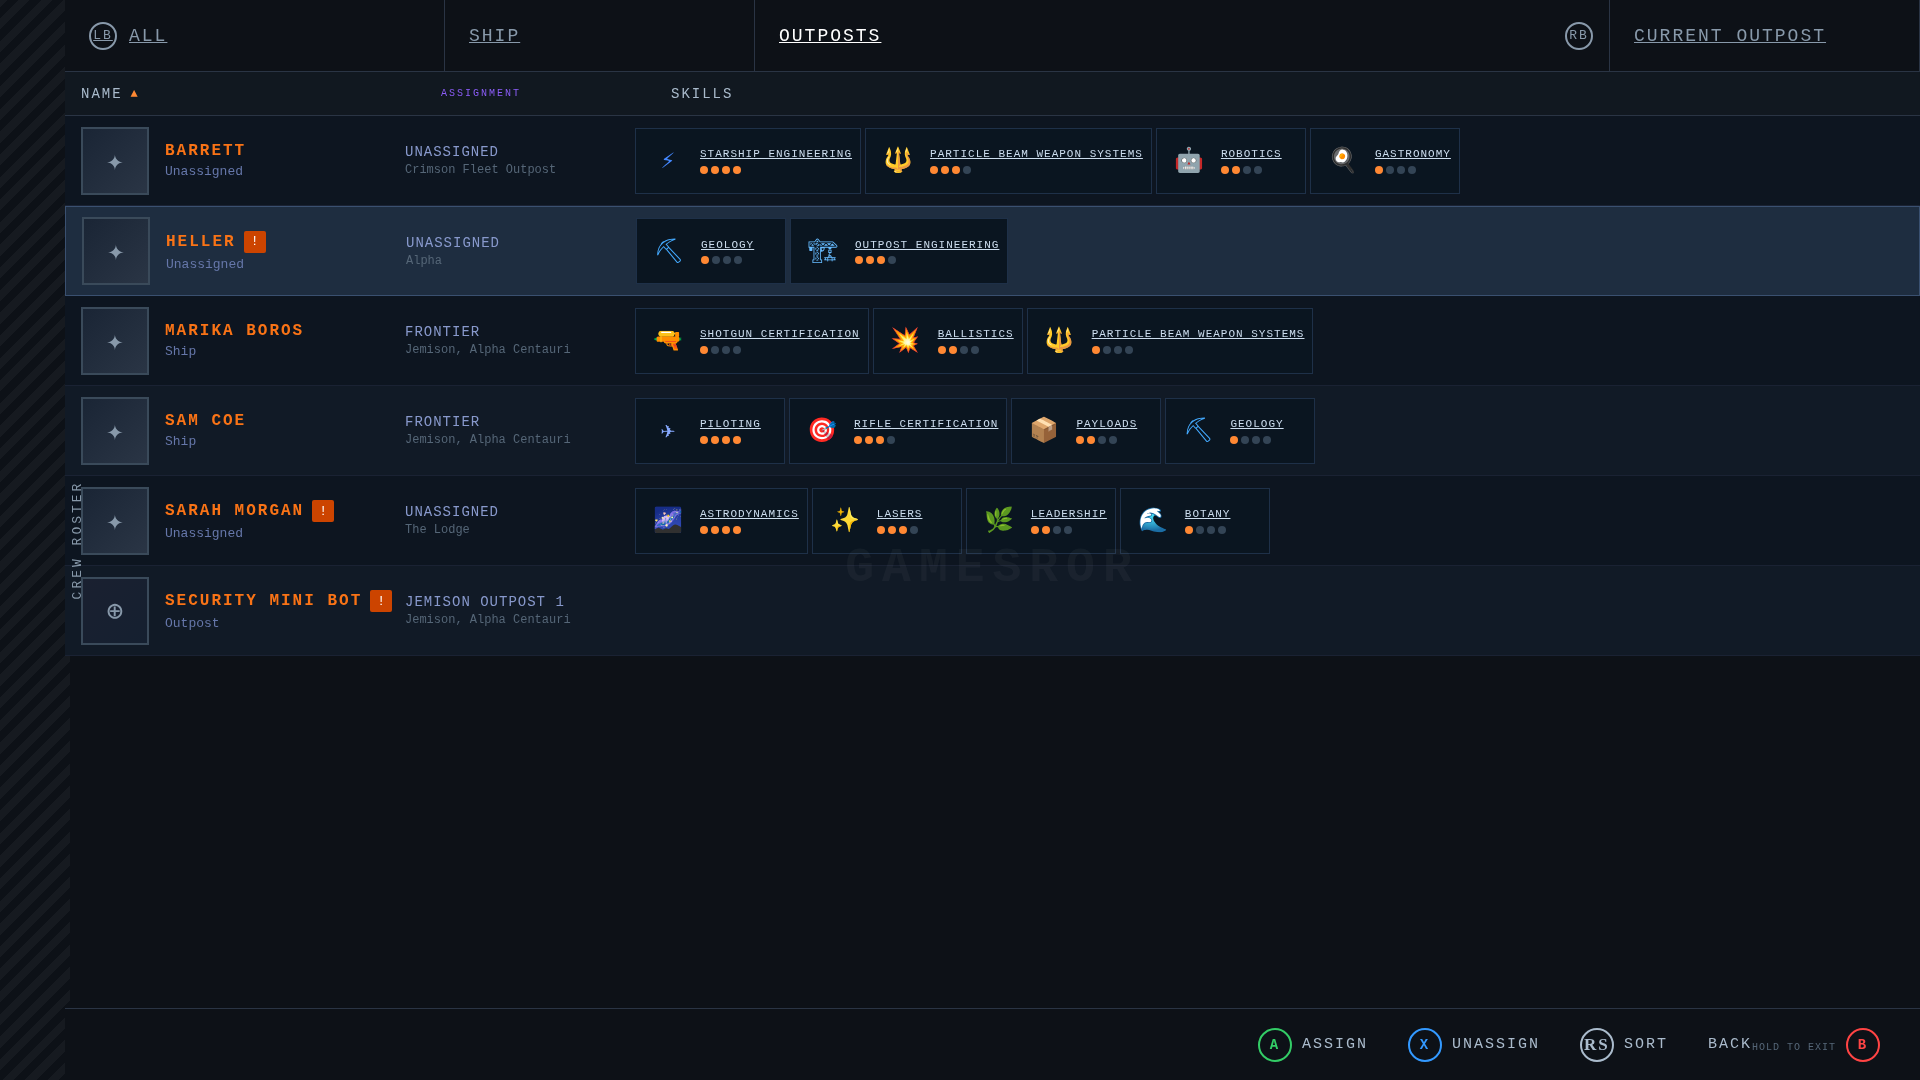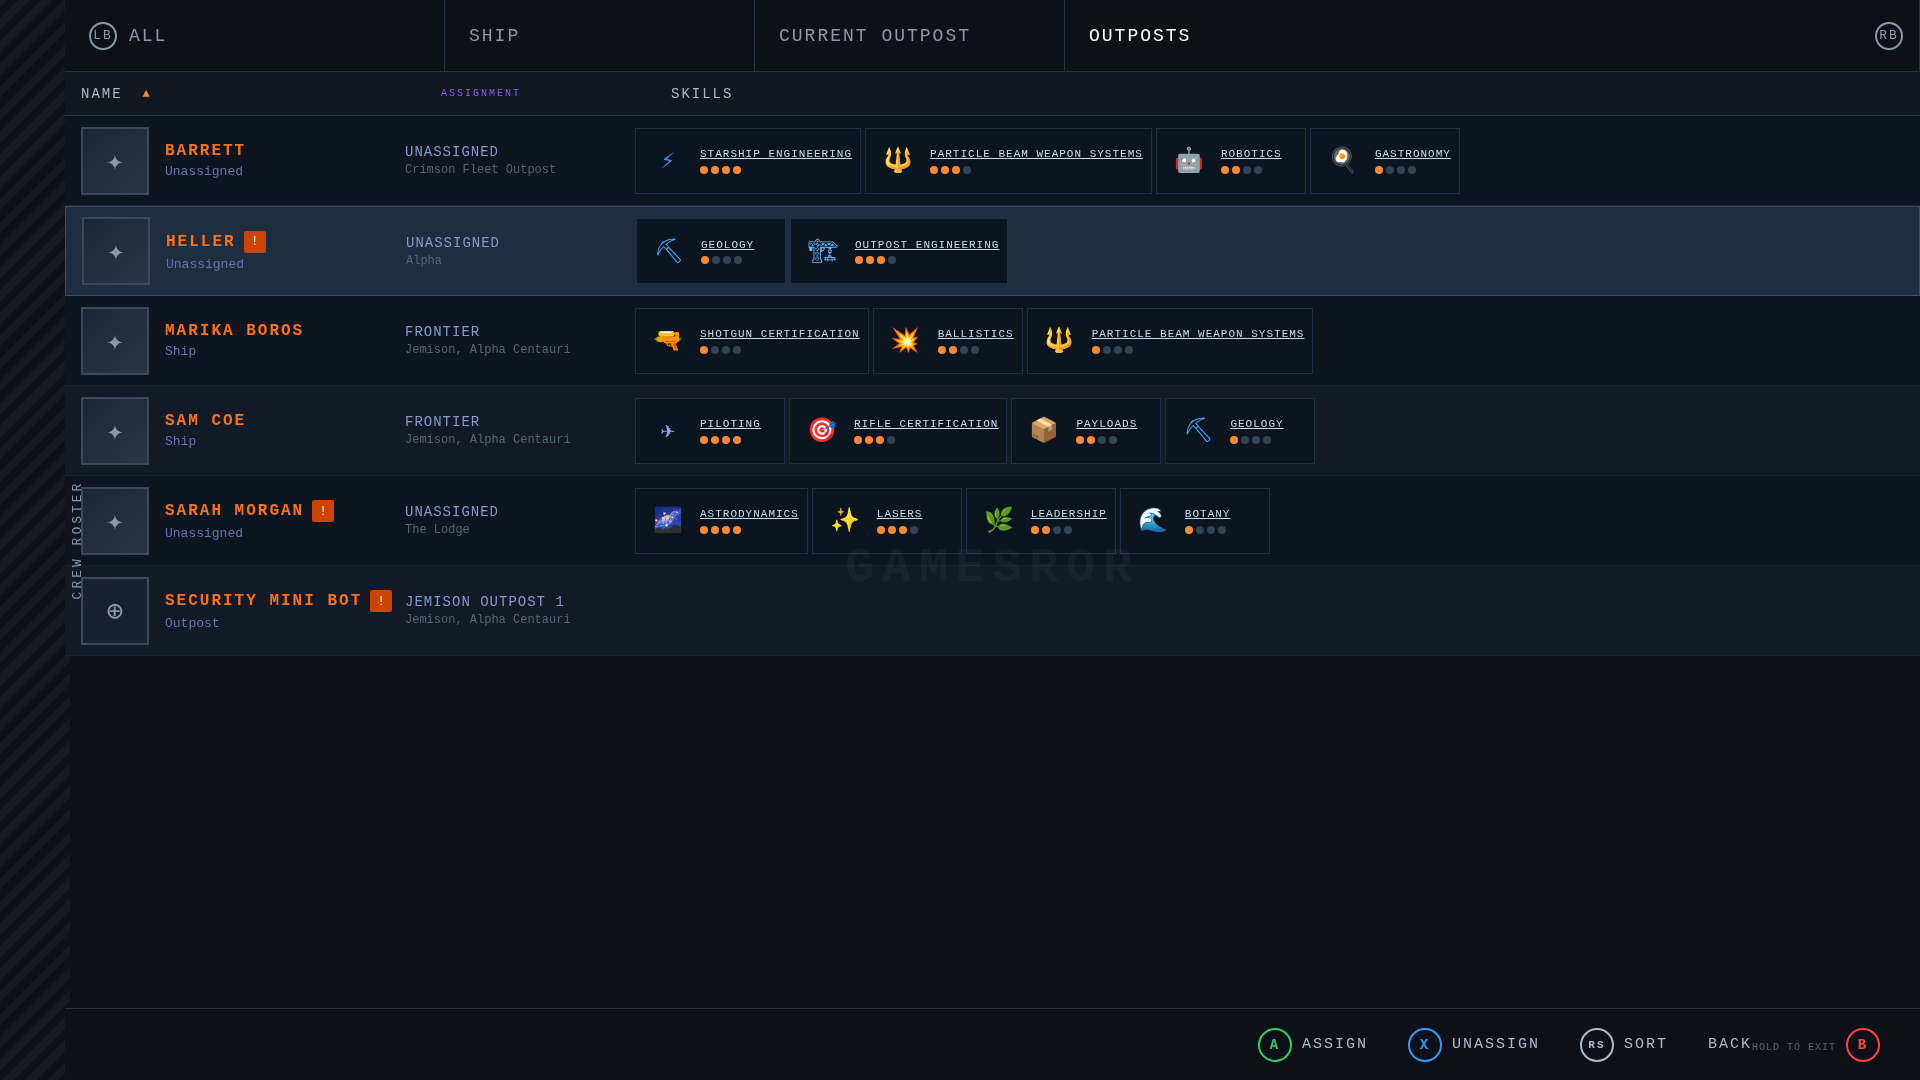--- a/index.html
+++ b/index.html
@@ -67,20 +67,21 @@
       align-items: center;
       height: 100%;
       padding: 0 24px;
       color: #8899aa;
       font-size: 18px;
       letter-spacing: 2px;
       text-transform: uppercase;
       border-right: 1px solid #2a3444;
       cursor: pointer;
       position: relative;
+      text-decoration: underline;
     }
 
     .nav-tab .controller-btn {
       width: 28px;
       height: 28px;
       border-radius: 50%;
       border: 2px solid #8899aa;
       display: flex;
       align-items: center;
       justify-content: center;
@@ -139,21 +140,21 @@
     }
 
     .col-name-header {
       width: 360px;
       color: #aabbcc;
       font-size: 14px;
       letter-spacing: 2px;
       text-transform: uppercase;
       display: flex;
       align-items: center;
-      gap: 20px;
+      gap: 8px;
     }
 
     .sort-arrow {
       color: #ff8833;
       font-size: 12px;
     }
 
     .col-assignment-header {
       width: 230px;
       color: #8b5cf6;
@@ -376,21 +377,21 @@
       display: flex;
       align-items: center;
       justify-content: center;
       font-size: 14px;
       font-weight: bold;
       color: #aabbcc;
     }
 
     .action-btn.circle-a { border-color: #33cc66; color: #33cc66; }
     .action-btn.circle-x { border-color: #3399ff; color: #3399ff; }
-    .action-btn.circle-rs { border-color: #aabbcc; color: #aabbcc; font-size: 11px; }
+    .action-btn.circle-rs { border-color: #aabbcc; color: #aabbcc; font-size: 17px; font-family: Liberation Serif, serif; }
     .action-btn.circle-b { border-color: #ff4444; color: #ff4444; }
 
     .back-label {
       display: flex;
       flex-direction: row;
       align-items: flex-end;
     }
 
     .back-sub {
       font-size: 10px;
@@ -426,29 +427,29 @@
   <div class="nav-bar">
     <div class="nav-tab all-tab">
       <div class="controller-btn">
         <span>LB</span>
       </div>
       <span>ALL</span>
     </div>
     <div class="nav-tab ship-tab">
       <span>SHIP</span>
     </div>
-    <div class="nav-tab current-tab">
-      <span>CURRENT OUTPOST</span>
-    </div>
     <div class="nav-tab outposts-tab">
       <span>OUTPOSTS</span>
       <div class="rb-btn">
         <span>RB</span>
       </div>
     </div>
+    <div class="nav-tab current-tab">
+      <span>CURRENT OUTPOST</span>
+    </div>
   </div>
 
   <div class="table-container">
 
     <div class="watermark">gamesror</div>
 
     <div class="table-header">
       <div class="col-name-header">
         <span>NAME</span>
         <span class="sort-arrow">▲</span>

